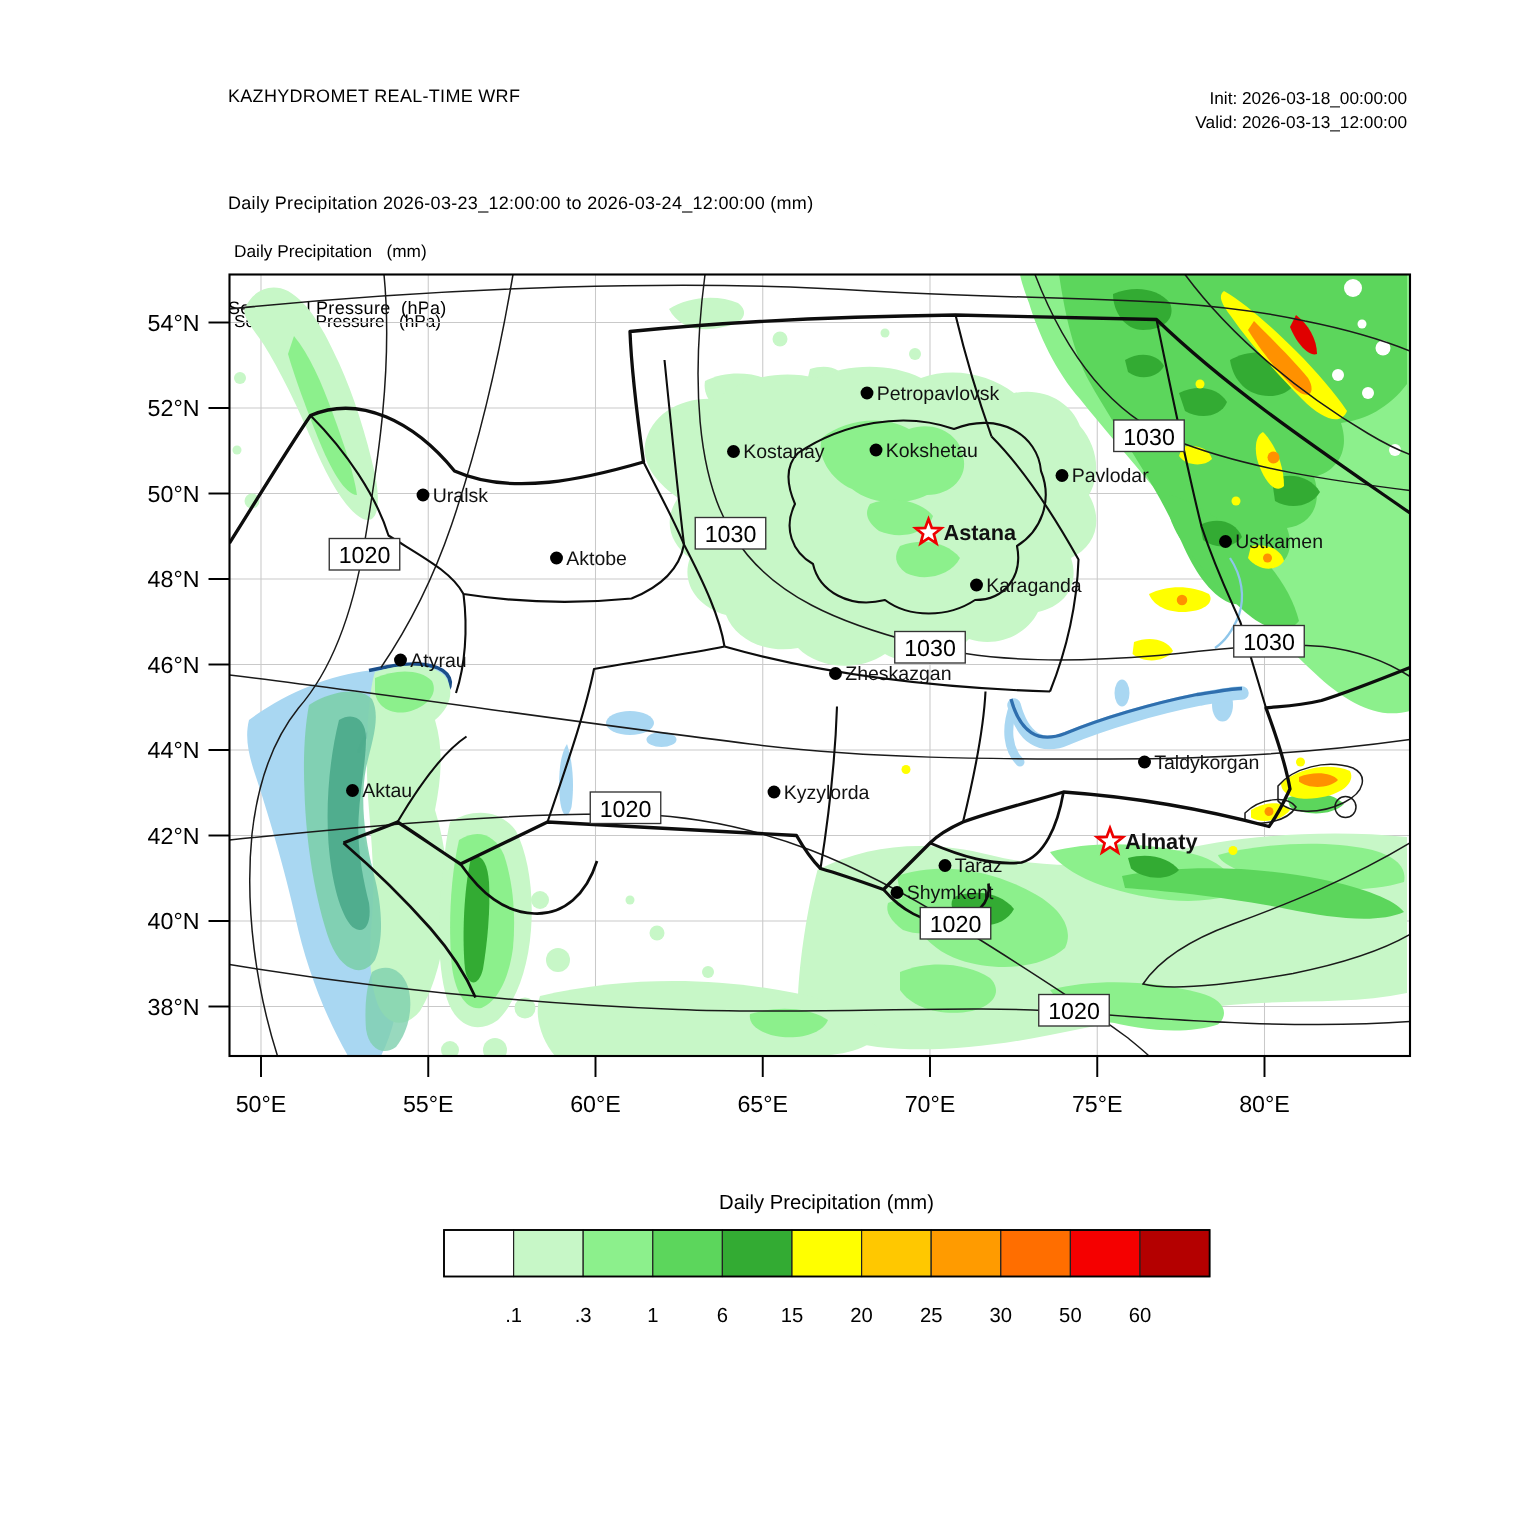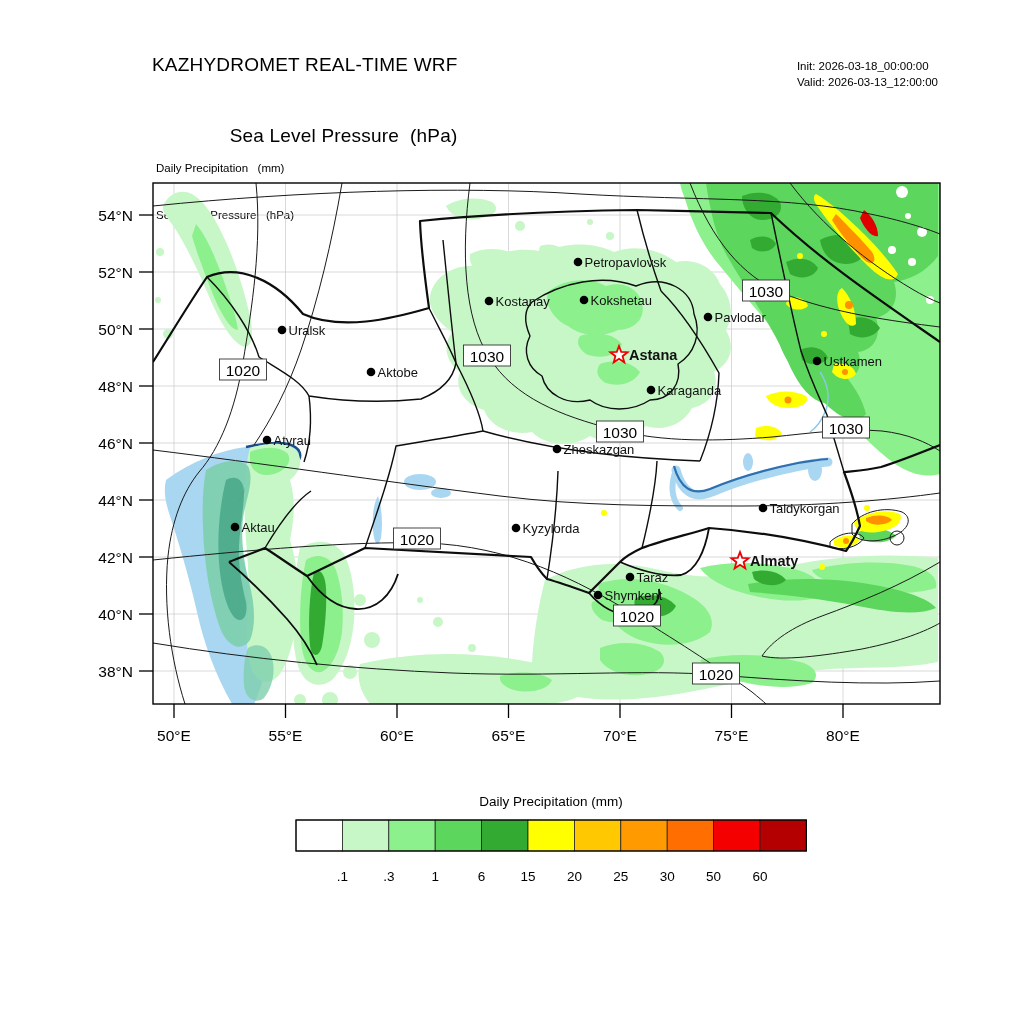--- a/index.html
+++ b/index.html
@@ -1,38 +1,39 @@
 <!DOCTYPE html>
 <html><head>
 <meta charset="utf-8">
 <style>
   html,body{margin:0;padding:0;background:#ffffff;}
   body{width:1024px;height:1024px;position:relative;font-family:"Liberation Sans",sans-serif;color:#000;overflow:hidden;}
-  .hdr{position:absolute;left:152px;top:6px;font-size:19px;line-height:23.5px;letter-spacing:.2px;white-space:pre;text-align:right;}
-  .initblock{position:absolute;right:86px;top:59px;text-align:left;font-size:11.5px;line-height:15.5px;}
+  .hdr{position:absolute;left:152px;top:6px;font-size:12px;line-height:23.5px;letter-spacing:.2px;white-space:pre;}
+  .initblock{position:absolute;right:86px;top:59px;text-align:right;font-size:11.5px;line-height:15.5px;}
   .maplabels{position:absolute;left:156px;top:130px;font-size:11.5px;line-height:15.5px;white-space:pre;}
   svg{position:absolute;left:0;top:0;font-family:"Liberation Sans",sans-serif;}
   .grat{stroke:#c9c9c9;stroke-width:.7;}
   .tick{stroke:#000;stroke-width:1.3;}
   .axis-label{font-size:15.5px;fill:#000;}
   .city-label{font-size:13px;fill:#111;}
   .star-label{font-size:14.5px;font-weight:bold;}
   .pressure-text{font-size:15.5px;fill:#000;}
   .legend-label{font-size:13.5px;fill:#000;}
   .legend-title{font-size:13.5px;fill:#000;}
   .contour{fill:none;stroke:#1a1a1a;stroke-width:1;}
   .border1{fill:none;stroke:#0d0d0d;stroke-width:2.2;stroke-linejoin:round;}
   .border2{fill:none;stroke:#0d0d0d;stroke-width:1.4;stroke-linejoin:round;}
   .border3{fill:none;stroke:#0d0d0d;stroke-width:1.8;stroke-linejoin:round;}
 </style>
 </head>
 <body>
 
 <div class="hdr">
   <div>KAZHYDROMET REAL-TIME WRF</div>
+  <div>Daily Precipitation 2026-03-23_12:00:00 to 2026-03-24_12:00:00 (mm)</div>
   <div>Sea Level Pressure  (hPa)</div>
 </div>
 <div class="initblock">
   <div>Init: 2026-03-18_00:00:00</div>
   <div>Valid: 2026-03-13_12:00:00</div>
 </div>
 <div class="maplabels">
   <div>Daily Precipitation   (mm)</div>
   <div>Sea Level Pressure   (hPa)</div>
 </div>

